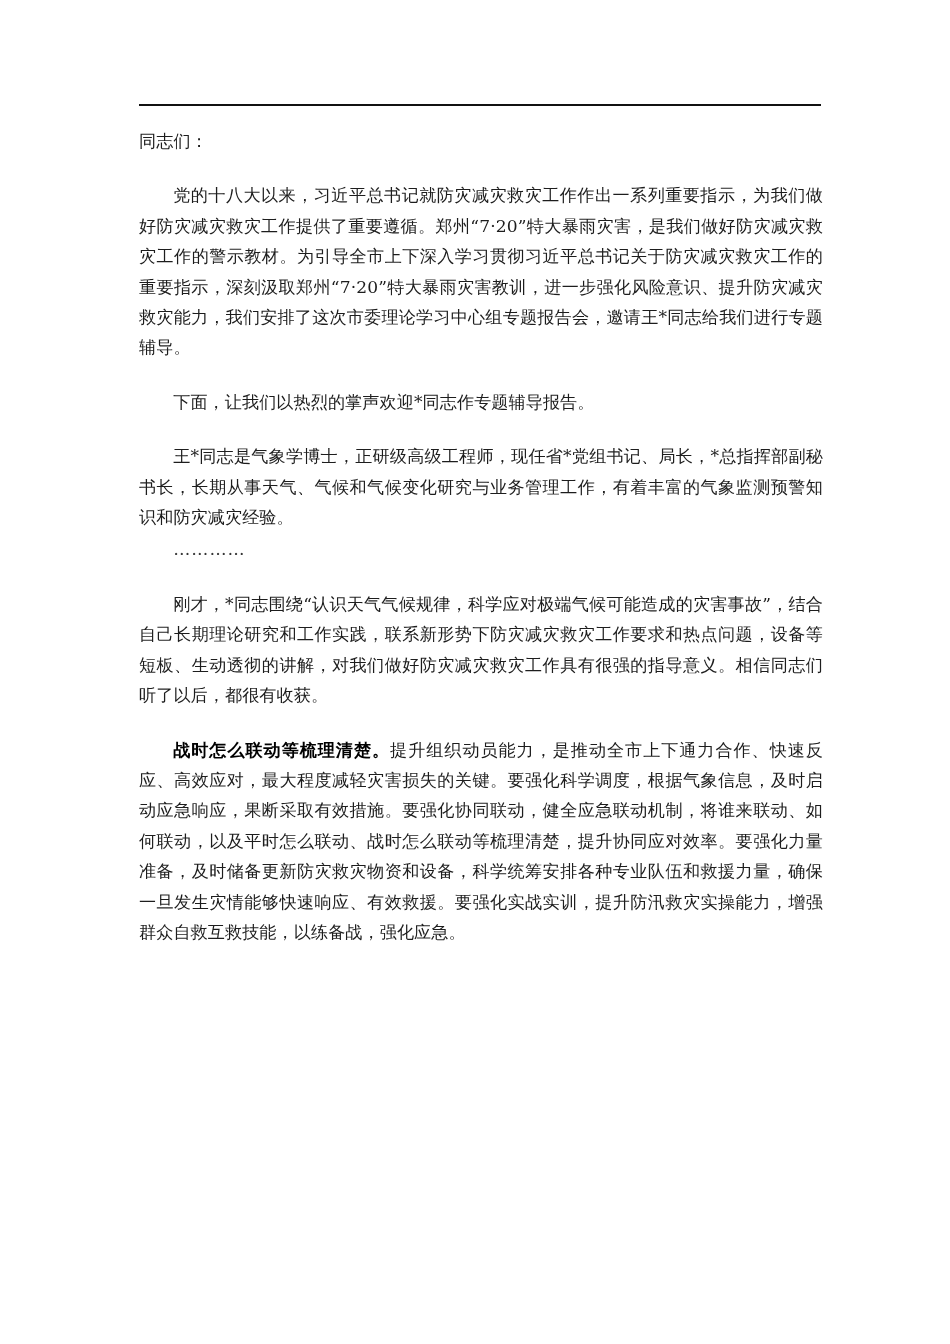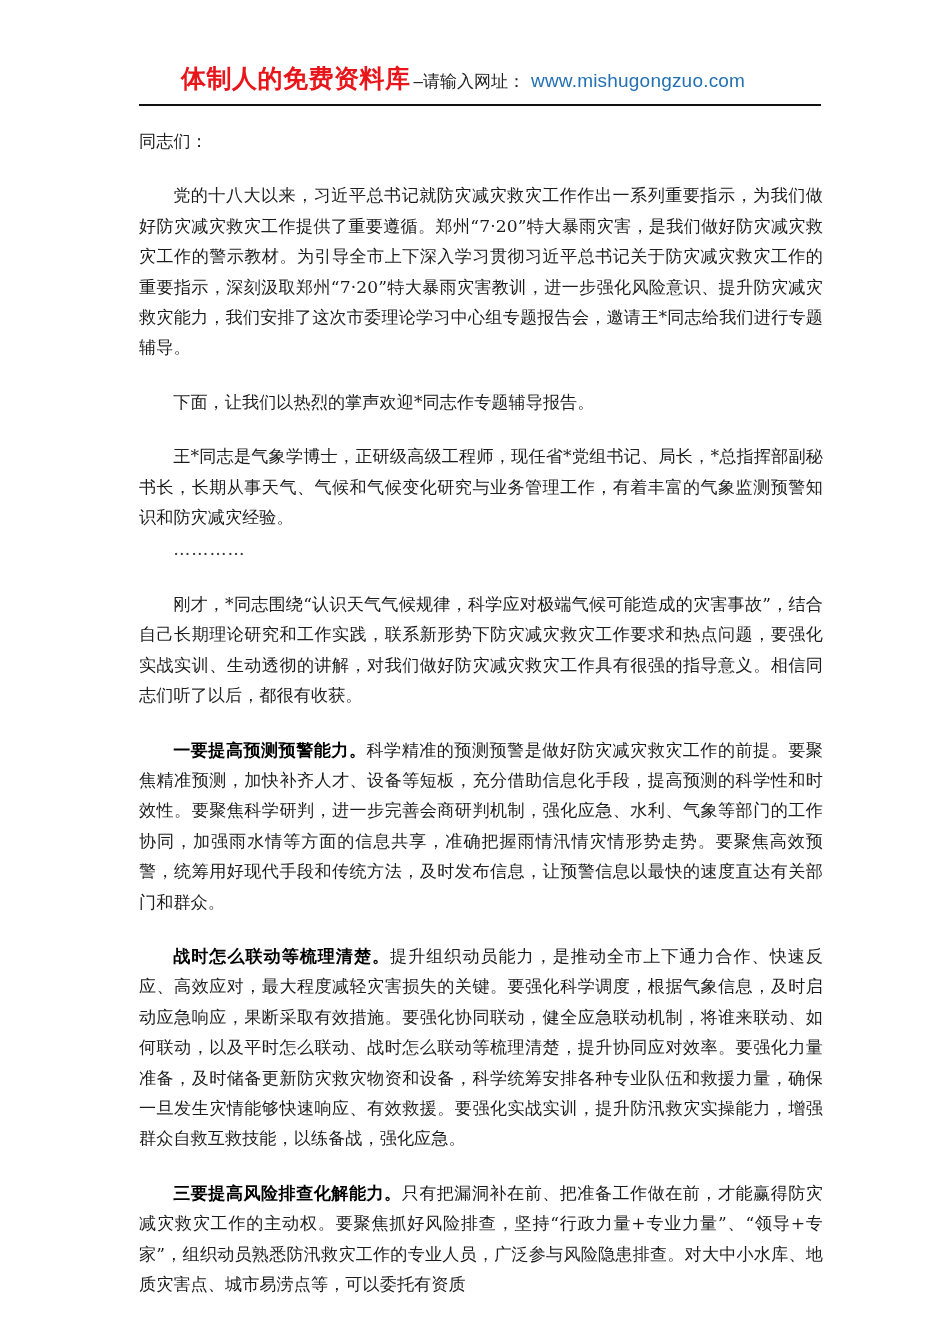--- a/index.html
+++ b/index.html
@@ -100,45 +100,36 @@
   }
   p.salutation {
     margin-bottom: 16px;
   }
 </style>
 </head>
 <body>
 
 <div class="page">
 
-  <div class="header-band">
-    <div class="header-line">
-      <span class="brand-title">体制人的免费资料库</span>
-      <span class="brand-sep">–请输入网址：</span>
-      <span class="brand-url">www.mishugongzuo.com</span>
-    </div>
-  </div>
   <div class="header-rule"></div>
 
   <div class="body-wrap">
 
     <p class="para noindent salutation">同志们：</p>
 
     <p class="para indent">党的十八大以来，习近平总书记就防灾减灾救灾工作作出一系列重要指示，为我们做好防灾减灾救灾工作提供了重要遵循。郑州“7·20”特大暴雨灾害，是我们做好防灾减灾救灾工作的警示教材。为引导全市上下深入学习贯彻习近平总书记关于防灾减灾救灾工作的重要指示，深刻汲取郑州“7·20”特大暴雨灾害教训，进一步强化风险意识、提升防灾减灾救灾能力，我们安排了这次市委理论学习中心组专题报告会，邀请王*同志给我们进行专题辅导。</p>
 
     <p class="para indent">下面，让我们以热烈的掌声欢迎*同志作专题辅导报告。</p>
 
     <p class="para indent">王*同志是气象学博士，正研级高级工程师，现任省*党组书记、局长，*总指挥部副秘书长，长期从事天气、气候和气候变化研究与业务管理工作，有着丰富的气象监测预警知识和防灾减灾经验。</p>
 
     <p class="para dots">…………</p>
 
-    <p class="para indent">刚才，*同志围绕“认识天气气候规律，科学应对极端气候可能造成的灾害事故”，结合自己长期理论研究和工作实践，联系新形势下防灾减灾救灾工作要求和热点问题，要强化实战实训、生动透彻的讲解，对我们做好防灾减灾救灾工作具有很强的指导意义。相信同志们听了以后，都很有收获。</p>
+    <p class="para indent">刚才，*同志围绕“认识天气气候规律，科学应对极端气候可能造成的灾害事故”，结合自己长期理论研究和工作实践，联系新形势下防灾减灾救灾工作要求和热点问题，设备等短板、生动透彻的讲解，对我们做好防灾减灾救灾工作具有很强的指导意义。相信同志们听了以后，都很有收获。</p>
 
 
-    <p class="para indent"><span class="lead">一要提高预测预警能力。</span><span>科学精准的预测预警是做好防灾减灾救灾工作的前提。要聚焦精准预测，加快补齐人才、设备等短板，充分借助信息化手段，提高预测的科学性和时效性。要聚焦科学研判，进一步完善会商研判机制，强化应急、水利、气象等部门的工作协同，加强雨水情等方面的信息共享，准确把握雨情汛情灾情形势走势。要聚焦高效预警，统筹用好现代手段和传统方法，及时发布信息，让预警信息以最快的速度直达有关部门和群众。</span></p>
 
     <p class="para indent"><span class="lead">战时怎么联动等梳理清楚。</span><span>提升组织动员能力，是推动全市上下通力合作、快速反应、高效应对，最大程度减轻灾害损失的关键。要强化科学调度，根据气象信息，及时启动应急响应，果断采取有效措施。要强化协同联动，健全应急联动机制，将谁来联动、如何联动，以及平时怎么联动、战时怎么联动等梳理清楚，提升协同应对效率。要强化力量准备，及时储备更新防灾救灾物资和设备，科学统筹安排各种专业队伍和救援力量，确保一旦发生灾情能够快速响应、有效救援。要强化实战实训，提升防汛救灾实操能力，增强群众自救互救技能，以练备战，强化应急。</span></p>
 
-    <p class="para indent"><span class="lead">三要提高风险排查化解能力。</span><span>只有把漏洞补在前、把准备工作做在前，才能赢得防灾减灾救灾工作的主动权。要聚焦抓好风险排查，坚持“行政力量+专业力量”、“领导+专家”，组织动员熟悉防汛救灾工作的专业人员，广泛参与风险隐患排查。对大中小水库、地质灾害点、城市易涝点等，可以委托有资质</span></p>
 
   </div>
 
 </div>
 
 </body></html>

